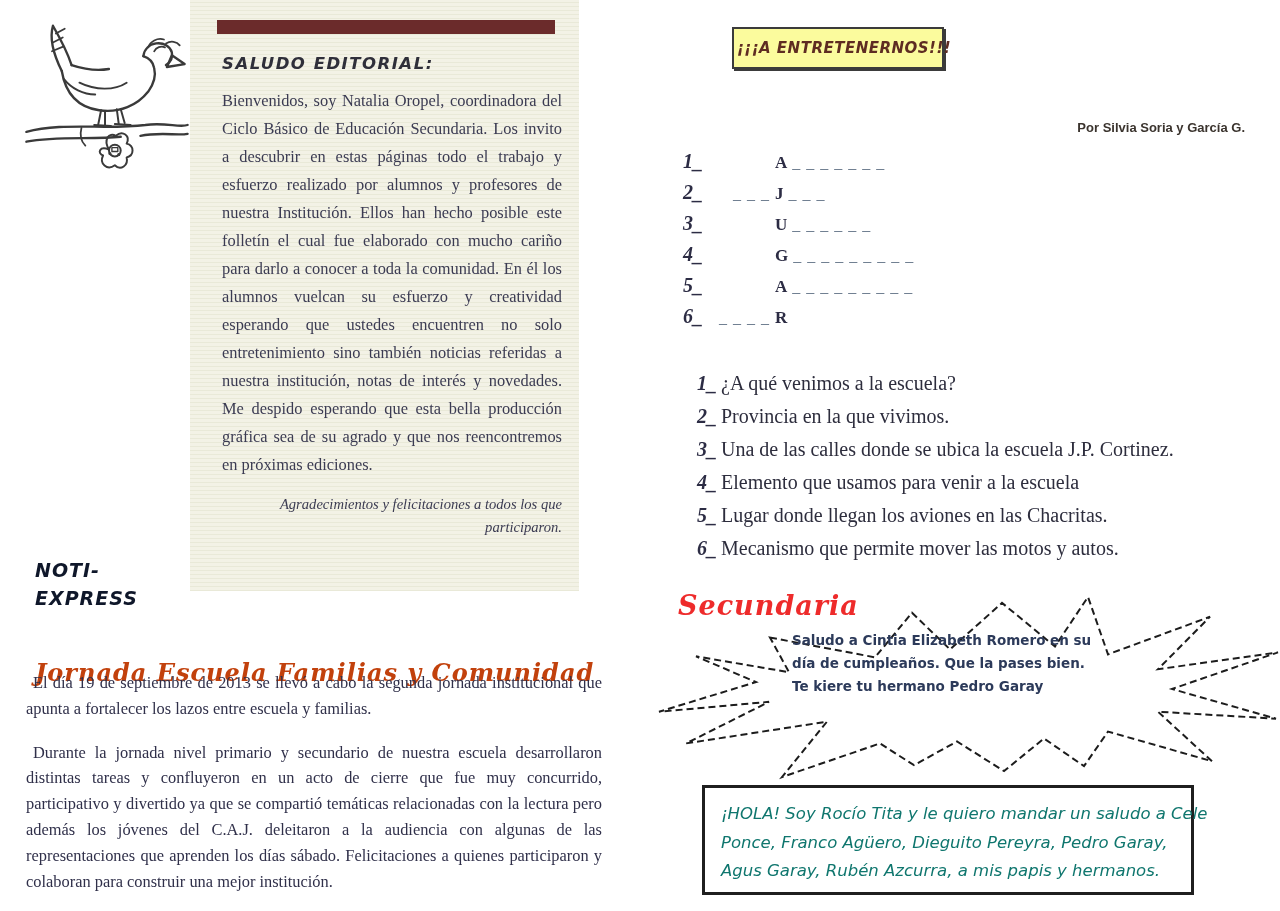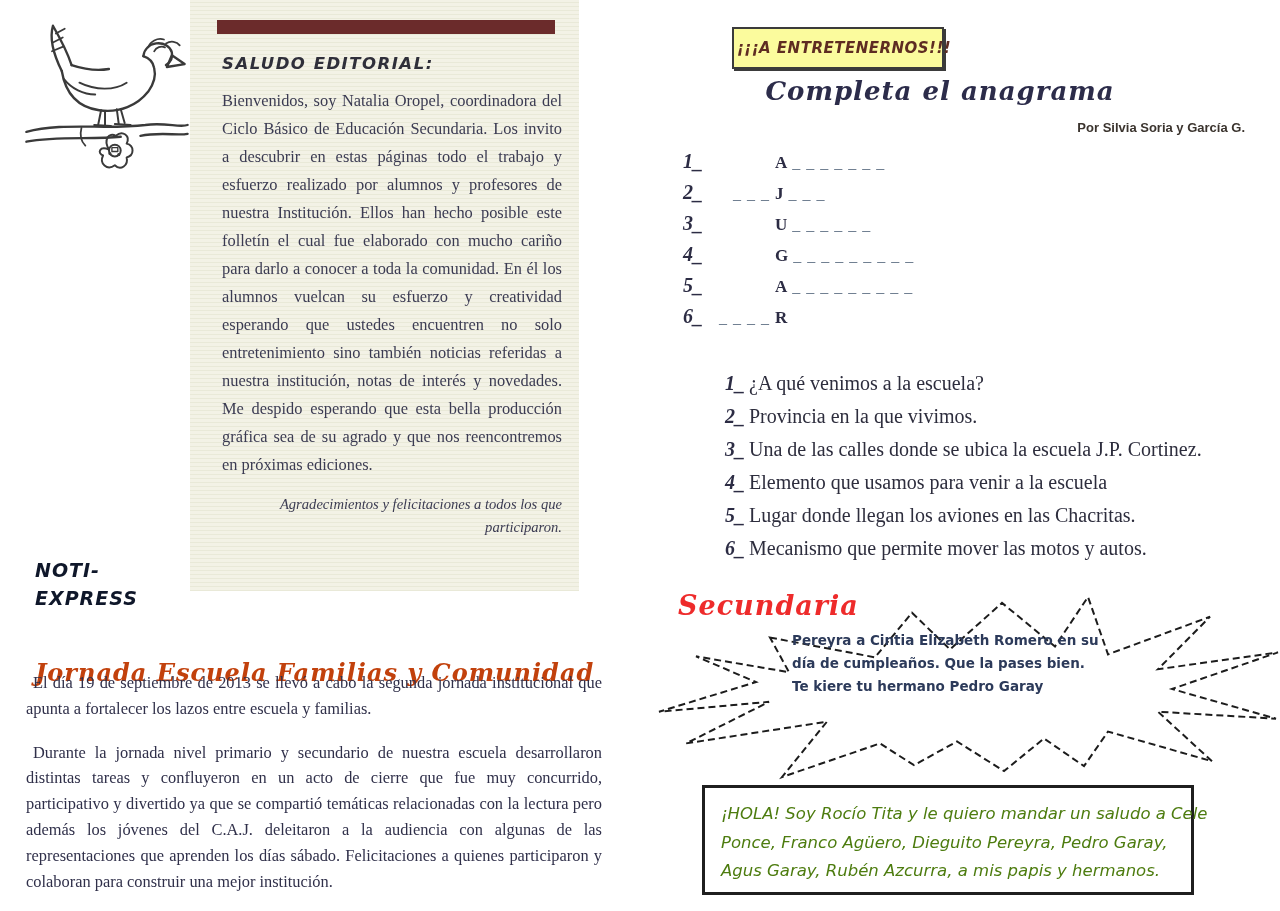--- a/index.html
+++ b/index.html
@@ -61,21 +61,21 @@
     position:absolute;left:900px;top:120px;width:345px;text-align:right;
     font-family:"Liberation Sans",sans-serif;font-weight:bold;font-size:13px;color:#3b342e;
   }
   .anagram-list{position:absolute;left:683px;top:150px;}
   .ana-row{display:flex;height:31px;align-items:baseline;}
   .ana-num{width:25px;font-style:italic;font-weight:bold;font-size:20px;color:#2c2c44;}
   .ana-pre{display:inline-block;width:67px;text-align:right;}
   .blanks{white-space:pre;font-weight:normal;font-size:16px;letter-spacing:1px;color:#5a6b80;}
   .ana-letter{font-weight:bold;font-size:17px;color:#2c2c44;font-family:"Liberation Serif",serif;}
 
-  .clues{position:absolute;left:697px;top:372px;margin-left:28px;}
+  .clues{position:absolute;left:697px;top:372px;}
   .clue-row{margin-bottom:10px;font-size:20px;color:#2d2d3d;white-space:nowrap;}
   .clue-num{font-style:italic;font-weight:bold;font-size:20px;color:#2c2c44;margin-right:4px;}
 
   .saluditos-title{
     position:absolute;left:678px;top:590px;
     font-family:"DejaVu Serif",serif;font-style:italic;font-weight:bold;
     font-size:27px;letter-spacing:1px;color:#ee2b2b;white-space:nowrap;
   }
   .burst-svg{position:absolute;left:650px;top:593px;width:630px;height:190px;}
   .burst-text{
@@ -83,21 +83,21 @@
     font-family:"DejaVu Sans",sans-serif;font-weight:600;font-size:13.5px;line-height:23px;color:#2c3a5a;
   }
   .burst-text div{white-space:nowrap;}
 
   .greeting-box{
     position:absolute;left:702px;top:785px;width:492px;height:110px;
     border:3px solid #1f1f1f;box-sizing:border-box;padding:12px 0 0 16px;background:#ffffff;
   }
   .greeting-box div{
     font-family:"DejaVu Sans",sans-serif;font-style:italic;
-    font-size:16.5px;line-height:28.5px;color:#4d7c0f;white-space:nowrap;
+    font-size:16.5px;line-height:28.5px;color:#0f766e;white-space:nowrap;
   }
 </style>
 </head>
 <body>
 
 <div id="page">
 
   <svg class="bird-svg" viewBox="0 0 170 175" fill="none" stroke="#3a3a3a" stroke-width="2.4" stroke-linecap="round" stroke-linejoin="round">
 
     <path d="M40,62 C32,46 27,30 31,16 C39,30 46,44 50,56"></path>
@@ -146,21 +146,20 @@
   <div class="article-title">Jornada  Escuela Familias y Comunidad</div>
   <div class="article-body">
     <p>El  día 19 de septiembre de 2013 se llevó a cabo la segunda jornada institucional que apunta a fortalecer los lazos entre escuela y familias.</p>
     <p>Durante la jornada nivel primario y secundario de nuestra escuela desarrollaron distintas tareas y confluyeron en un acto de cierre que fue muy concurrido, participativo y divertido ya que se compartió temáticas relacionadas con la lectura pero además los jóvenes del C.A.J. deleitaron a la audiencia con algunas de las representaciones que aprenden los días sábado. Felicitaciones a quienes participaron y colaboran para construir una mejor institución.</p>
   </div>
 
   <div class="banner">
     <span class="banner-label">¡¡¡A ENTRETENERNOS!!!</span>
   </div>
 
-  <div class="anagram-title">Completa el anagrama</div>
   <div class="anagram-byline">Por Silvia Soria y García G.</div>
 
   <div class="anagram-list">
     <div class="ana-row">
       <span class="ana-num">1_</span>
       <span class="ana-pre blanks"></span>
       <span class="ana-letter">A</span>
       <span class="blanks"> _ _ _ _ _ _ _</span>
     </div>
     <div class="ana-row">
@@ -216,21 +215,21 @@
     </div>
   </div>
 
   <div class="saluditos-title">Secundaria</div>
 
   <svg class="burst-svg" viewBox="0 0 630 192" preserveAspectRatio="none">
     <polygon points="120,45 225,65 262,20 300,57 352,10 405,54 438,4 458,62 560,24 508,77 628,60 522,97 626,127 508,120 562,170 458,140 434,175 394,147 354,180 307,150 264,174 230,152 132,186 177,130 36,152 119,110 9,120 106,90 46,64 139,80" fill="#ffffff" stroke="#1c1c1c" stroke-width="2" stroke-dasharray="7 4"></polygon>
   </svg>
 
   <div class="burst-text">
-    <div>Pereyra a Cintia Elizabeth Romero en su</div>
+    <div>Saludo a Cintia Elizabeth Romero en su</div>
     <div>día de cumpleaños. Que la pases bien.</div>
     <div>Te kiere tu hermano Pedro Garay</div>
   </div>
 
   <div class="greeting-box">
     <div>¡HOLA! Soy Rocío Tita y le quiero mandar un saludo a Cele</div>
     <div>Ponce, Franco Agüero, Dieguito Pereyra, Pedro Garay,</div>
     <div>Agus Garay, Rubén Azcurra, a mis papis y hermanos.</div>
   </div>
 

